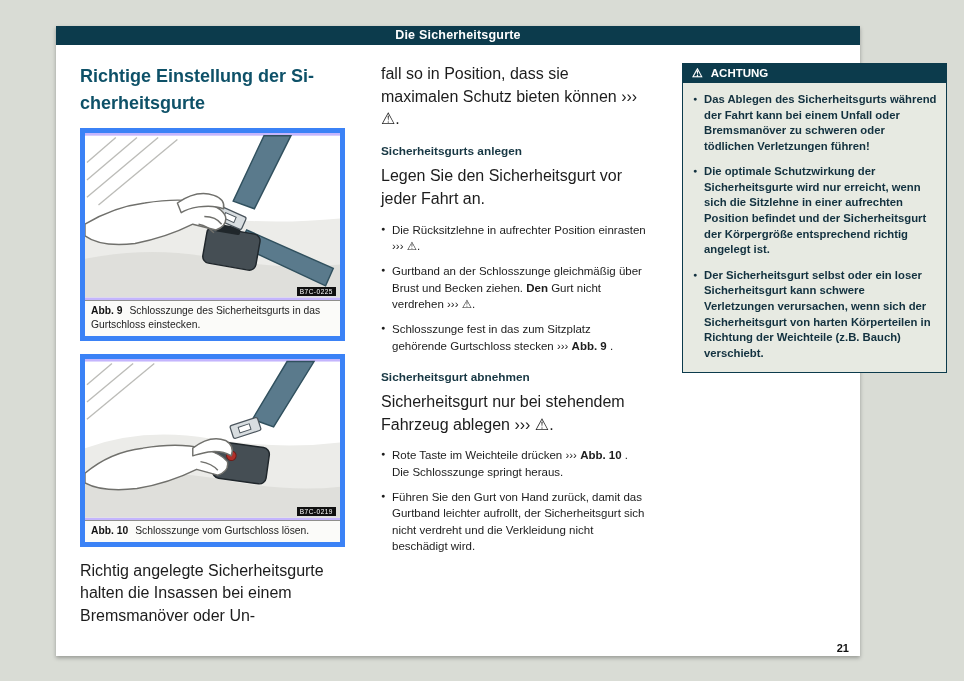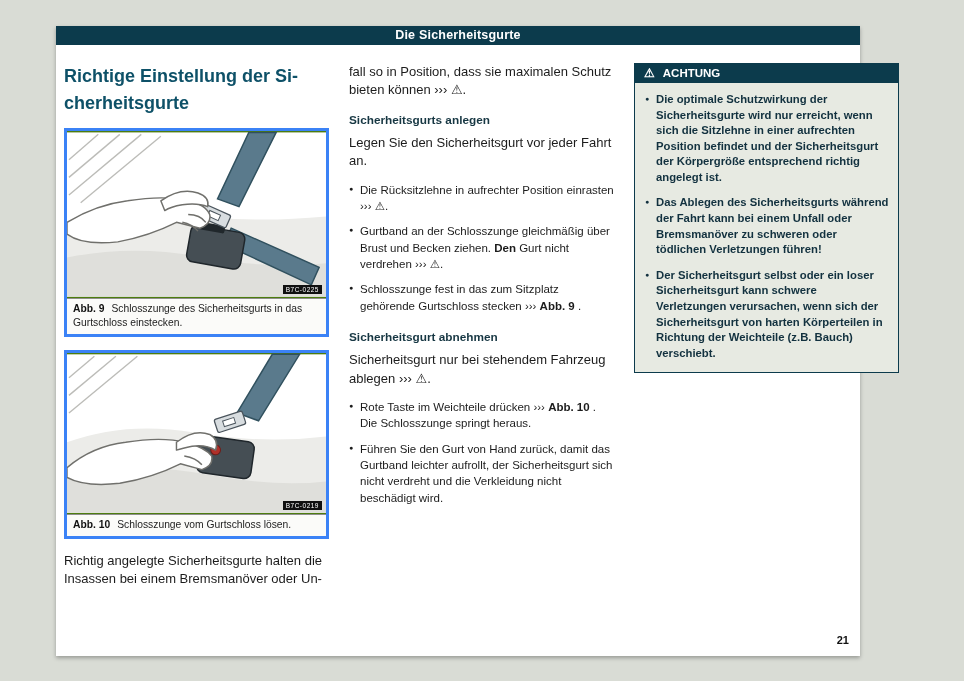--- a/index.html
+++ b/index.html
@@ -13,34 +13,34 @@
   .page {
     position:absolute; left:56px; top:26px; width:804px; height:630px;
     background:#ffffff; box-shadow:0 2px 4px rgba(0,0,0,.3);
   }
   .page-header {
     height:19px; background:var(--teal-dark,#0c3b4c); color:#fff;
     text-align:center; font-weight:bold; font-size:12.5px; line-height:19px;
     letter-spacing:.2px;
   }
   .content { display:flex; gap:20px; padding:18px 8px 0 8px; }
-  .col { flex:0 0 265px; width:265px; }
+  .col { flex:0 0 265px; width:265px;margin-left:16px; }
 
   
   .title {
     color:var(--teal-heading,#0e5168); font-size:18px; font-weight:bold;
     line-height:1.5; margin-bottom:11px;
   }
   .section {
     font-size:12.5px; font-weight:bold; color:#1f3540;
     border-bottom:1px solid #5b5b58; border-left:1px solid #5b5b58;
     padding:2px 0 5px 7px; margin-bottom:12px;
   }
-  .body { font-size:13px; line-height:1.42; color:#1c1c1c; }
-  .fig { border:3px solid #3b82f6; margin-bottom:13px; background:#4d7c0f; }
+  .body { font-size:16px; line-height:1.42; color:#1c1c1c; }
+  .fig { border:5px solid #3b82f6; margin-bottom:13px; background:#c4b5fd; }
   .fig-img { position:relative; border-bottom:1px solid #8f8f8c; }
   .fig-img svg { display:block; width:100%; height:100%; }
   .fig-code {
     position:absolute; right:4px; bottom:4px; background:#101010; color:#fff;
     font-size:6.5px; line-height:9px; padding:0 3px; letter-spacing:.5px;
   }
   .fig-cap { padding:3px 6px 4px; font-size:10.3px; line-height:1.35; background:#fbfbf9; color:#222; }
   .fig-cap b { margin-right:7px; color:#111; }
   .left-para { margin-top:10px; }
 
@@ -62,21 +62,21 @@
   }
   .warn-icon { font-size:12px; line-height:1; }
   .warn-bullets { list-style:none; background:var(--warning-bg,#e7eae2); padding:9px 9px 11px 10px; }
   .warn-bullets li {
     position:relative; padding-left:11px; margin-bottom:10px;
     font-weight:bold; font-size:11.3px; line-height:1.38; color:var(--warning-text,#12313f);
   }
   .warn-bullets li:last-child { margin-bottom:0; }
   .warn-bullets li::before { content:"●"; position:absolute; left:0; top:2px; font-size:7px; }
 
-  .page-number { position:absolute; right:11px; bottom:10px; font-weight:bold; font-size:11px; color:#111; }
+  .page-number { position:absolute; right:11px; bottom:2px; font-weight:bold; font-size:11px; color:#111; }
 </style>
 </head>
 <body>
 
 <div class="canvas">
   <div class="page">
 
     <div class="page-header">
       <span>Die Sicherheitsgurte</span>
     </div>
@@ -176,22 +176,22 @@
         </ul>
       </div>
 
       <div class="col">
         <div class="warnbox">
           <div class="warn-header">
             <span class="warn-icon">⚠</span>
             <span>ACHTUNG</span>
           </div>
           <ul class="warn-bullets">
+            <li>Das Ablegen des Sicherheitsgurts während der Fahrt kann bei einem Unfall oder Bremsmanöver zu schweren oder tödlichen Verletzungen führen!</li>
             <li>Die optimale Schutzwirkung der Sicherheitsgurte wird nur erreicht, wenn sich die Sitzlehne in einer aufrechten Position befindet und der Sicherheitsgurt der Körpergröße entsprechend richtig angelegt ist.</li>
-            <li>Das Ablegen des Sicherheitsgurts während der Fahrt kann bei einem Unfall oder Bremsmanöver zu schweren oder tödlichen Verletzungen führen!</li>
             <li>Der Sicherheitsgurt selbst oder ein loser Sicherheitsgurt kann schwere Verletzungen verursachen, wenn sich der Sicherheitsgurt von harten Körperteilen in Richtung der Weichteile (z.B. Bauch) verschiebt.</li>
           </ul>
         </div>
       </div>
 
     </div>
 
     <div class="page-number">21</div>
   </div>
 </div>

